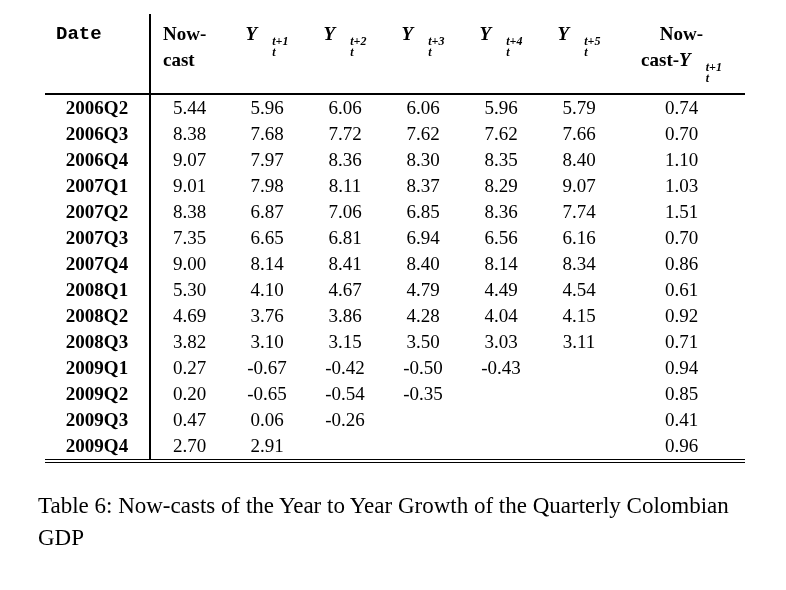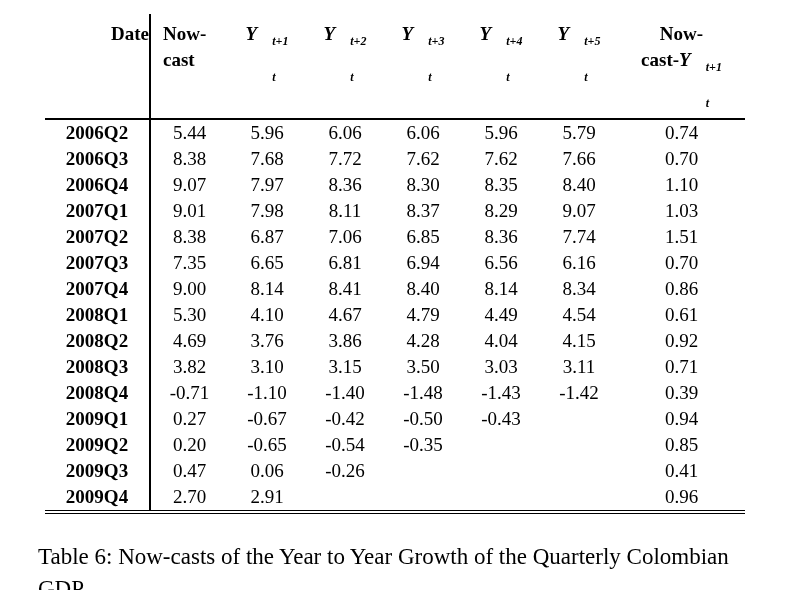--- a/index.html
+++ b/index.html
@@ -37,22 +37,23 @@
   }
   thead th {
     font-weight: bold;
     vertical-align: top;
     line-height: 26px;
     padding-top: 7px;
     padding-bottom: 9px;
     border-bottom: 2px solid #000000;
   }
   thead th.date-col {
-    text-align: right;
+    text-align: left;
     padding-left: 11px;
+    font-family: Liberation Mono, monospace;
   }
   thead th.nowcast-col {
     text-align: left;
     padding-left: 12px;
   }
   th.date-col, td.date-cell {
     border-right: 2px solid #000000;
   }
   tbody td {
     height: 26px;
@@ -69,21 +70,20 @@
   .mvar { font-style: italic; }
   .supsub {
     display: inline-flex;
     flex-direction: column;
     align-items: flex-start;
     font-size: 12px;
     line-height: 11px;
     vertical-align: -0.42em;
     margin-left: 15px;
     font-style: italic;
-    gap: 25px;
   }
   .caption {
     margin-left: 38px;
     margin-top: 27px;
     font-size: 23px;
     line-height: 32px;
     width: 730px;
   }
 </style>
 </head>
@@ -233,30 +233,20 @@
           <td class="date-cell">2008Q3</td>
           <td>3.82</td>
           <td>3.10</td>
           <td>3.15</td>
           <td>3.50</td>
           <td>3.03</td>
           <td>3.11</td>
           <td>0.71</td>
         </tr>
         <tr>
-          <td class="date-cell">2008Q4</td>
-          <td>-0.71</td>
-          <td>-1.10</td>
-          <td>-1.40</td>
-          <td>-1.48</td>
-          <td>-1.43</td>
-          <td>-1.42</td>
-          <td>0.39</td>
-        </tr>
-        <tr>
           <td class="date-cell">2009Q1</td>
           <td>0.27</td>
           <td>-0.67</td>
           <td>-0.42</td>
           <td>-0.50</td>
           <td>-0.43</td>
           <td></td>
           <td>0.94</td>
         </tr>
         <tr>

